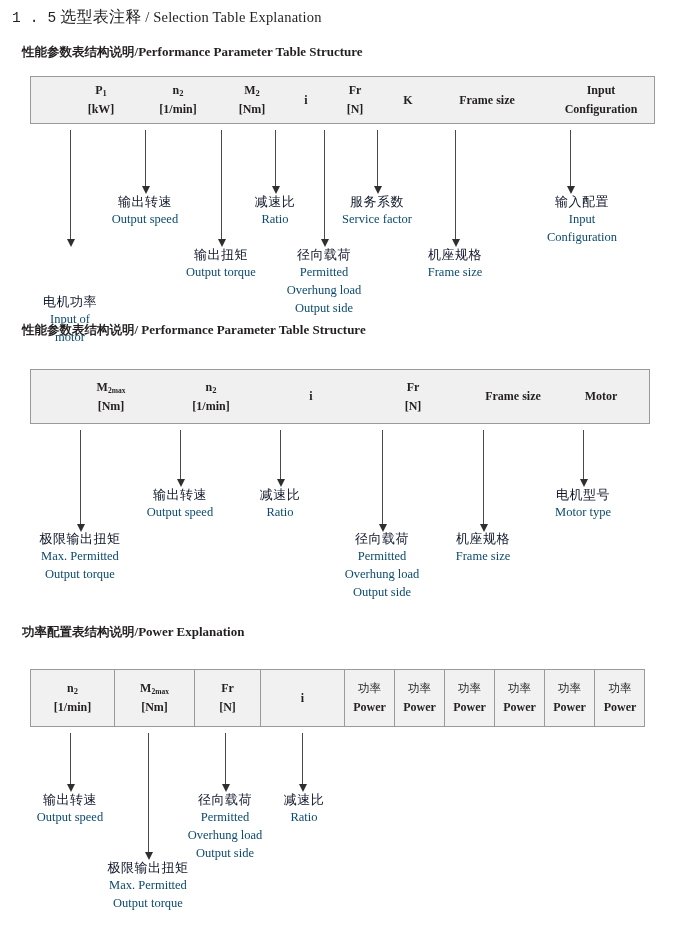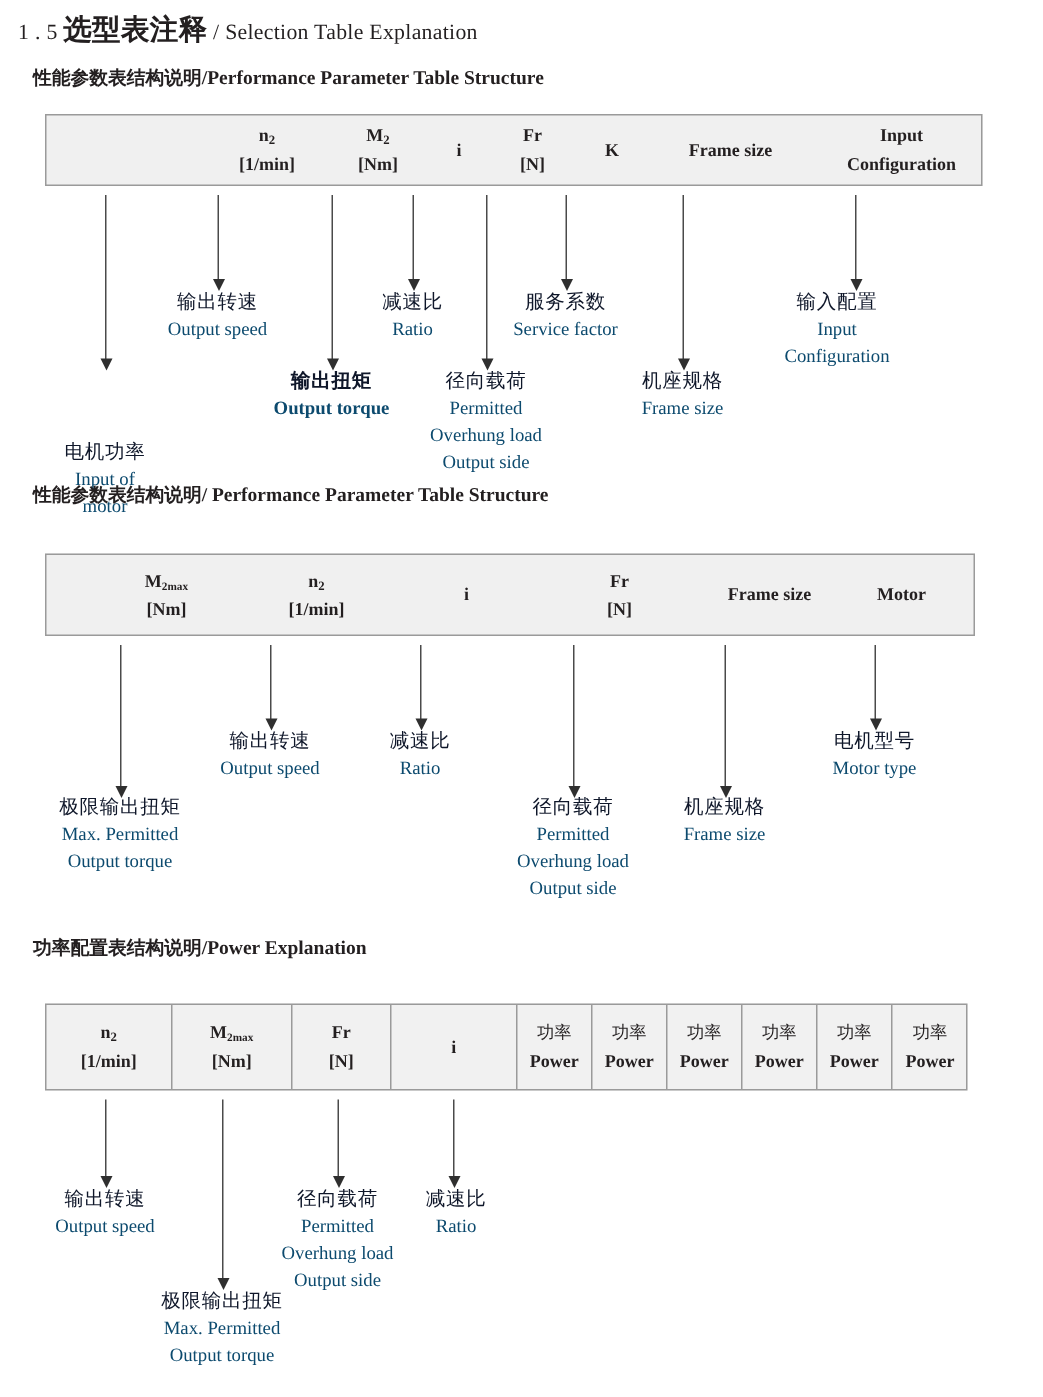--- a/index.html
+++ b/index.html
@@ -18,25 +18,25 @@
 
   
   .doc-title {
     position: absolute;
     left: 12px;
     top: 7px;
     font-size: 14.5px;
     letter-spacing: 0.2px;
     white-space: nowrap;
   }
-  .doc-title .num { font-family: Liberation Serif, serif; text-align: right; }
+  .doc-title .num { font-family: Liberation Mono, monospace; text-align: right; }
   .doc-title .cn {
     font-family: "DejaVu Sans", sans-serif;
-    font-weight: bold;
-    font-size: 19px;
+    font-weight: normal;
+    font-size: 16px;
   }
   .doc-title .en { font-size: 14.5px; }
 
   .section-title {
     position: absolute;
     left: 22px;
     font-size: 12.5px;
     white-space: nowrap;
   }
   .section-title .cn {
@@ -138,20 +138,24 @@
   <span class="cn">选型表注释</span>
   <span class="en">/</span>
   <span class="en">Selection Table Explanation</span>
 </div>
 
 <div class="section-title" style="top:44px">
   <span class="cn">性能参数表结构说明</span><span class="en">/</span><span class="en">Performance Parameter Table Structure</span>
 </div>
 
 <div class="htable" style="left:30px; top:76px; width:625px; height:48px;">
+  <div class="hcell nob" style="left:28px; width:84px;">
+    <span class="l1"><span>P</span><sub>1</sub></span>
+    <span class="l2">[kW]</span>
+  </div>
   <div class="hcell nob" style="left:105px; width:84px;">
     <span class="l1"><span>n</span><sub>2</sub></span>
     <span class="l2">[1/min]</span>
   </div>
   <div class="hcell nob" style="left:180px; width:82px;">
     <span class="l1"><span>M</span><sub>2</sub></span>
     <span class="l2">[Nm]</span>
   </div>
   <div class="hcell nob" style="left:255px; width:40px;">
     <span class="l1">i</span>
@@ -183,21 +187,21 @@
 
 <div class="anno" style="left:20px; top:246px; width:100px;margin-top:47px;">
   <span class="cn">电机功率</span>
   <span class="en">Input of</span>
   <span class="en">motor</span>
 </div>
 <div class="anno" style="left:95px; top:193px; width:100px;">
   <span class="cn">输出转速</span>
   <span class="en">Output speed</span>
 </div>
-<div class="anno" style="left:171px; top:246px; width:100px;font-weight:bold;">
+<div class="anno" style="left:171px; top:246px; width:100px;">
   <span class="cn">输出扭矩</span>
   <span class="en">Output torque</span>
 </div>
 <div class="anno" style="left:233px; top:193px; width:84px;">
   <span class="cn">减速比</span>
   <span class="en">Ratio</span>
 </div>
 <div class="anno" style="left:264px; top:246px; width:120px;">
   <span class="cn">径向载荷</span>
   <span class="en">Permitted</span>
@@ -205,21 +209,21 @@
   <span class="en">Output side</span>
 </div>
 <div class="anno" style="left:322px; top:193px; width:110px;">
   <span class="cn">服务系数</span>
   <span class="en">Service factor</span>
 </div>
 <div class="anno" style="left:405px; top:246px; width:100px;">
   <span class="cn">机座规格</span>
   <span class="en">Frame size</span>
 </div>
-<div class="anno" style="left:508px; top:193px; width:100px;">
+<div class="anno" style="left:532px; top:193px; width:100px;">
   <span class="cn">输入配置</span>
   <span class="en">Input</span>
   <span class="en">Configuration</span>
 </div>
 
 <div class="section-title" style="top:322px">
   <span class="cn">性能参数表结构说明</span><span class="en">/</span>&nbsp;<span class="en">Performance Parameter Table Structure</span>
 </div>
 
 <div class="htable" style="left:30px; top:369px; width:620px; height:55px;">

